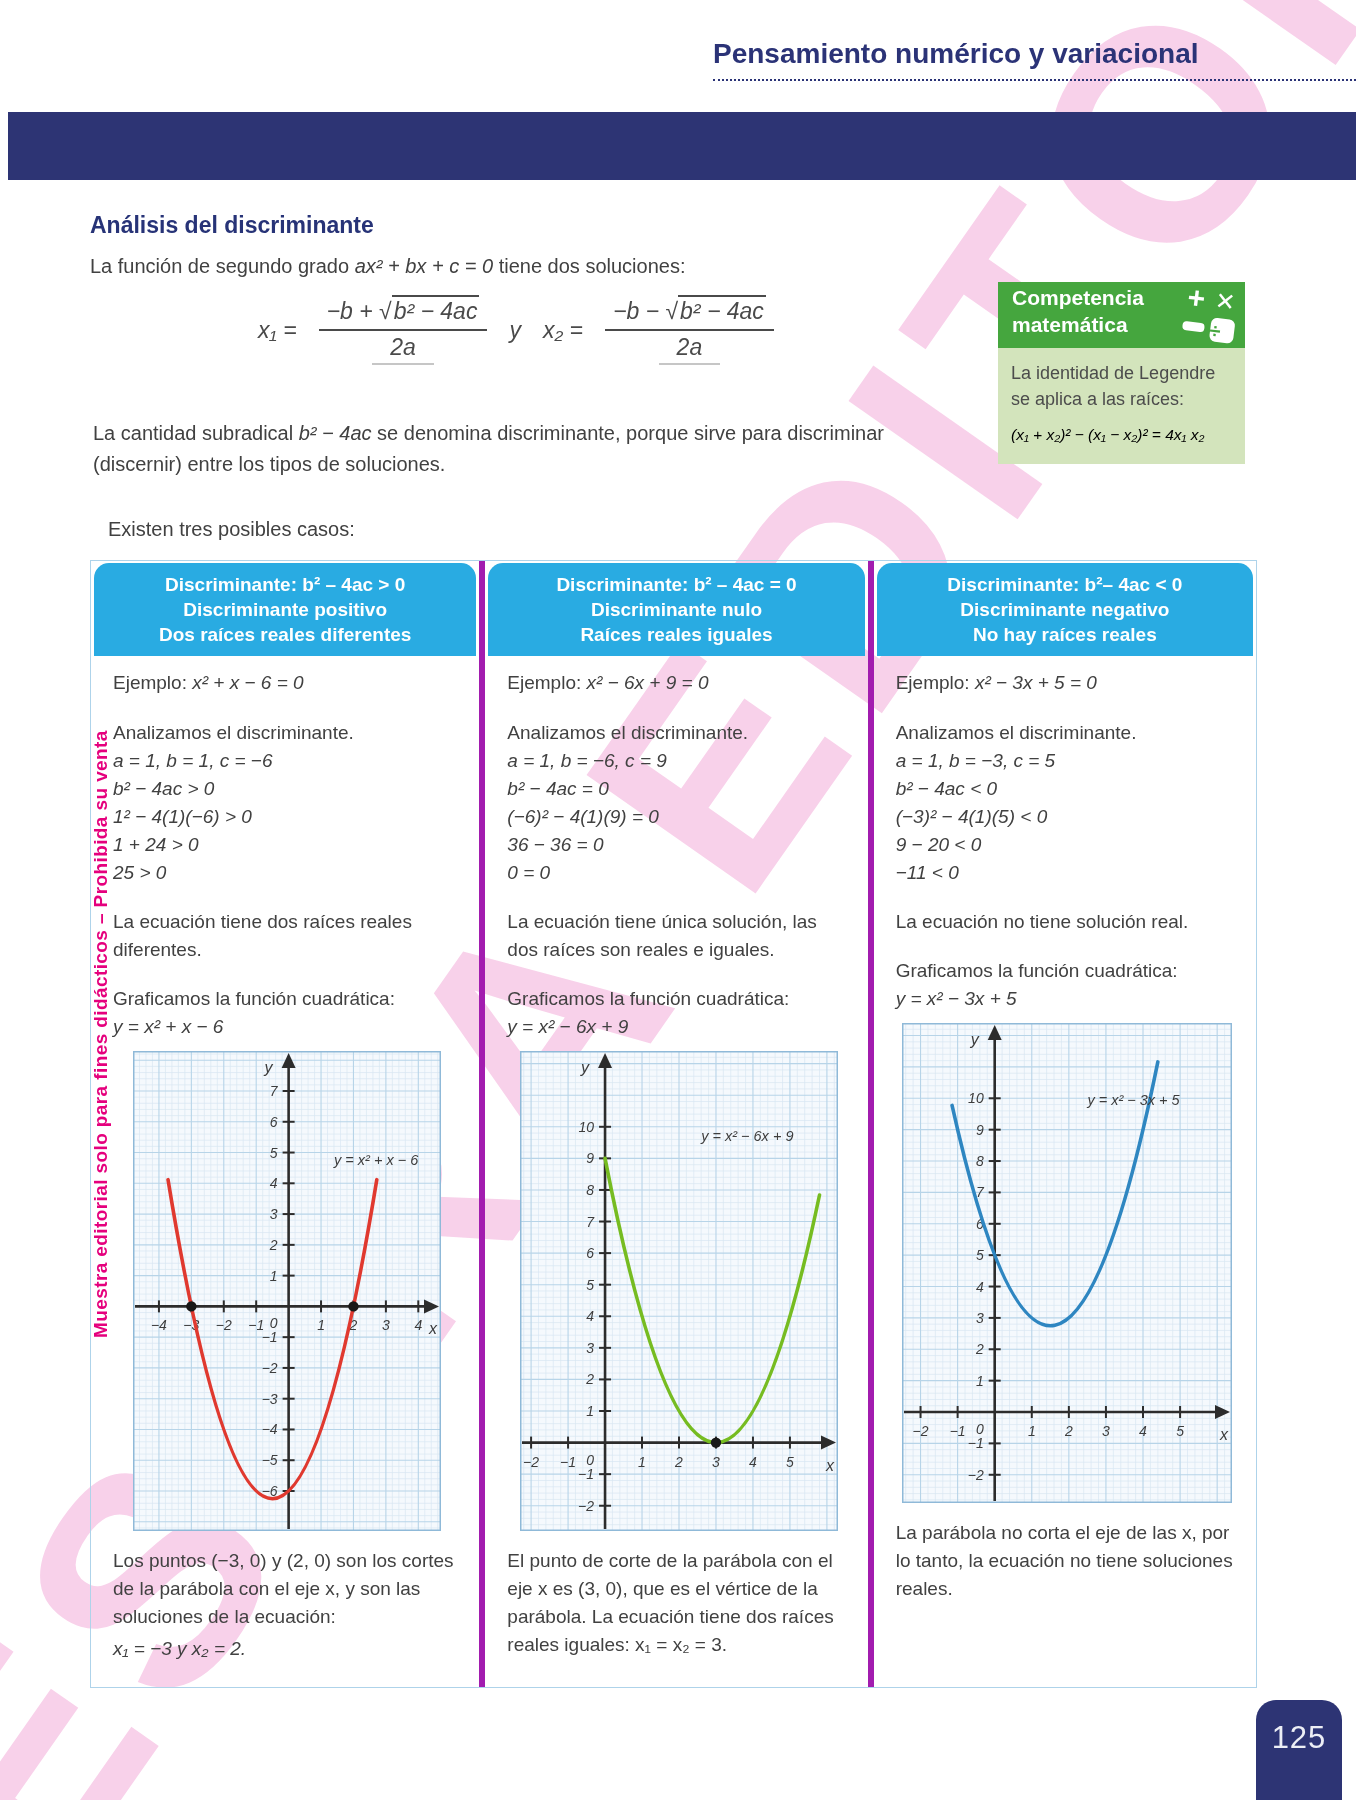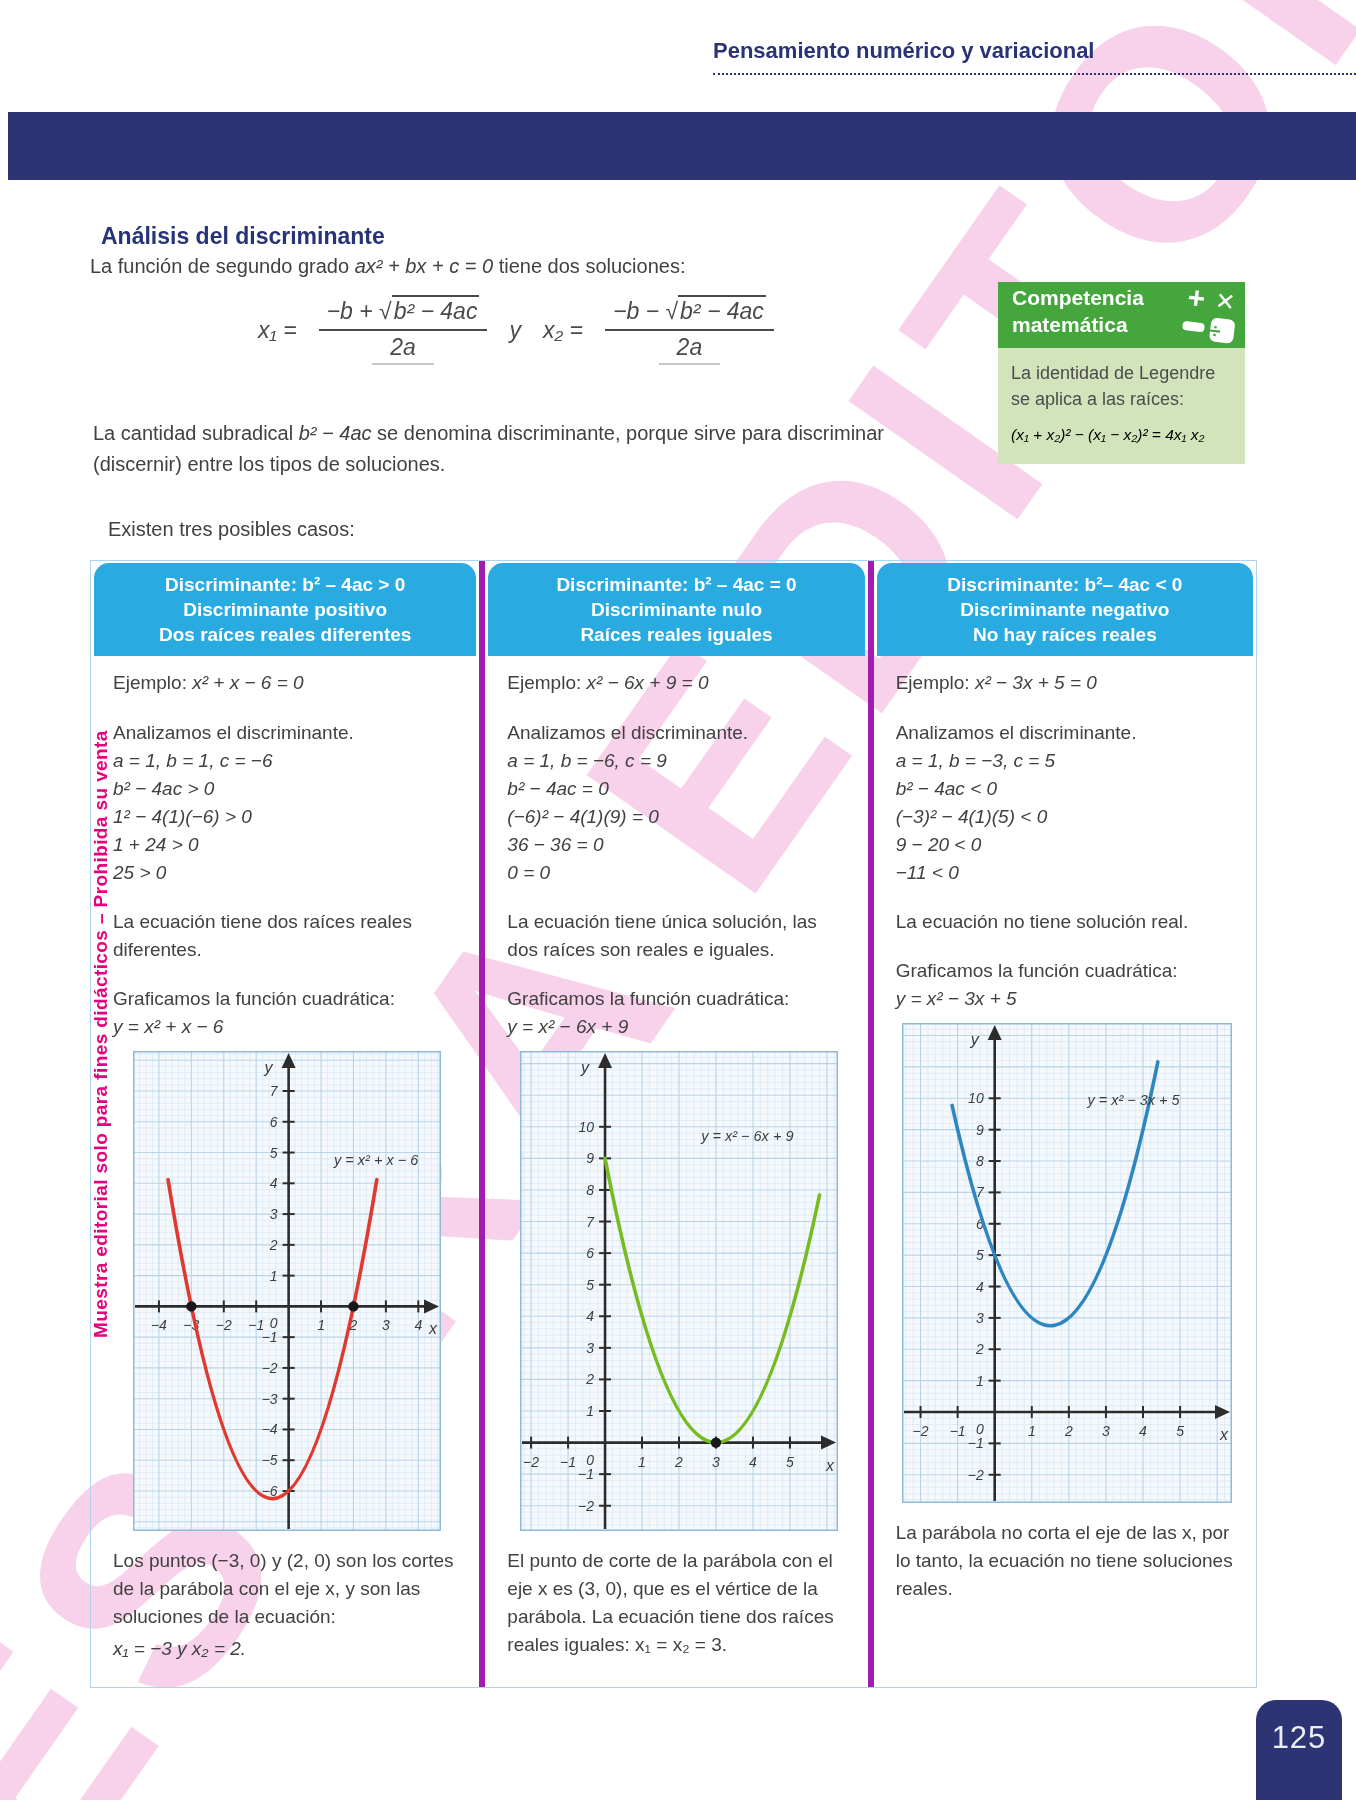--- a/index.html
+++ b/index.html
@@ -8,24 +8,24 @@
   
   .wm-diagonal{position:absolute;left:-1050px;top:690px;width:3400px;text-align:center;
       transform:rotate(-55deg);font-size:300px;font-weight:bold;color:#f8cfe9;
       letter-spacing:20px;white-space:nowrap;z-index:0;opacity:.95;}
   .wm-vertical{position:absolute;left:90px;top:524px;height:814px;width:24px;
       writing-mode:vertical-rl;transform:rotate(180deg);font-size:19px;font-weight:bold;
       color:#e5007d;white-space:nowrap;z-index:3;letter-spacing:.4px;}
   
   .strand{position:absolute;left:713px;right:0;top:38px;z-index:2;
       border-bottom:2px dotted #2b3377;padding-bottom:9px;}
-  .strand span{font-size:22px;font-weight:bold;color:#2b3377;}
+  .strand span{font-size:28px;font-weight:bold;color:#2b3377;}
   .banner{position:absolute;left:8px;right:0;top:112px;height:68px;background:#2d3474;z-index:1;}
   
-  .title{position:absolute;left:90px;top:212px;font-size:23px;font-weight:bold;color:#273377;z-index:2;margin:11px;}
+  .title{position:absolute;left:90px;top:212px;font-size:23px;font-weight:bold;color:#273377;z-index:2;margin:0;}
   .lead{position:absolute;left:90px;top:255px;font-size:20px;z-index:2;margin:0;}
   .math{font-style:italic;}
   .formula-row{position:absolute;left:258px;top:296px;z-index:2;display:flex;align-items:center;
       gap:22px;font-size:23px;color:#4a4a4a;}
   .frac{display:inline-block;text-align:center;vertical-align:middle;}
   .num{display:block;border-bottom:2px solid #4a4a4a;padding:2px 8px 4px;white-space:nowrap;font-style:italic;}
   .den{display:inline-block;margin-top:3px;padding:0 18px 2px;border-bottom:2px solid #c6c6c6;font-style:italic;}
   .radicand{border-top:2px solid #4a4a4a;padding:1px 2px 0;}
   .rad-sign{font-style:normal;}
   .xeq{font-style:italic;white-space:nowrap;}

